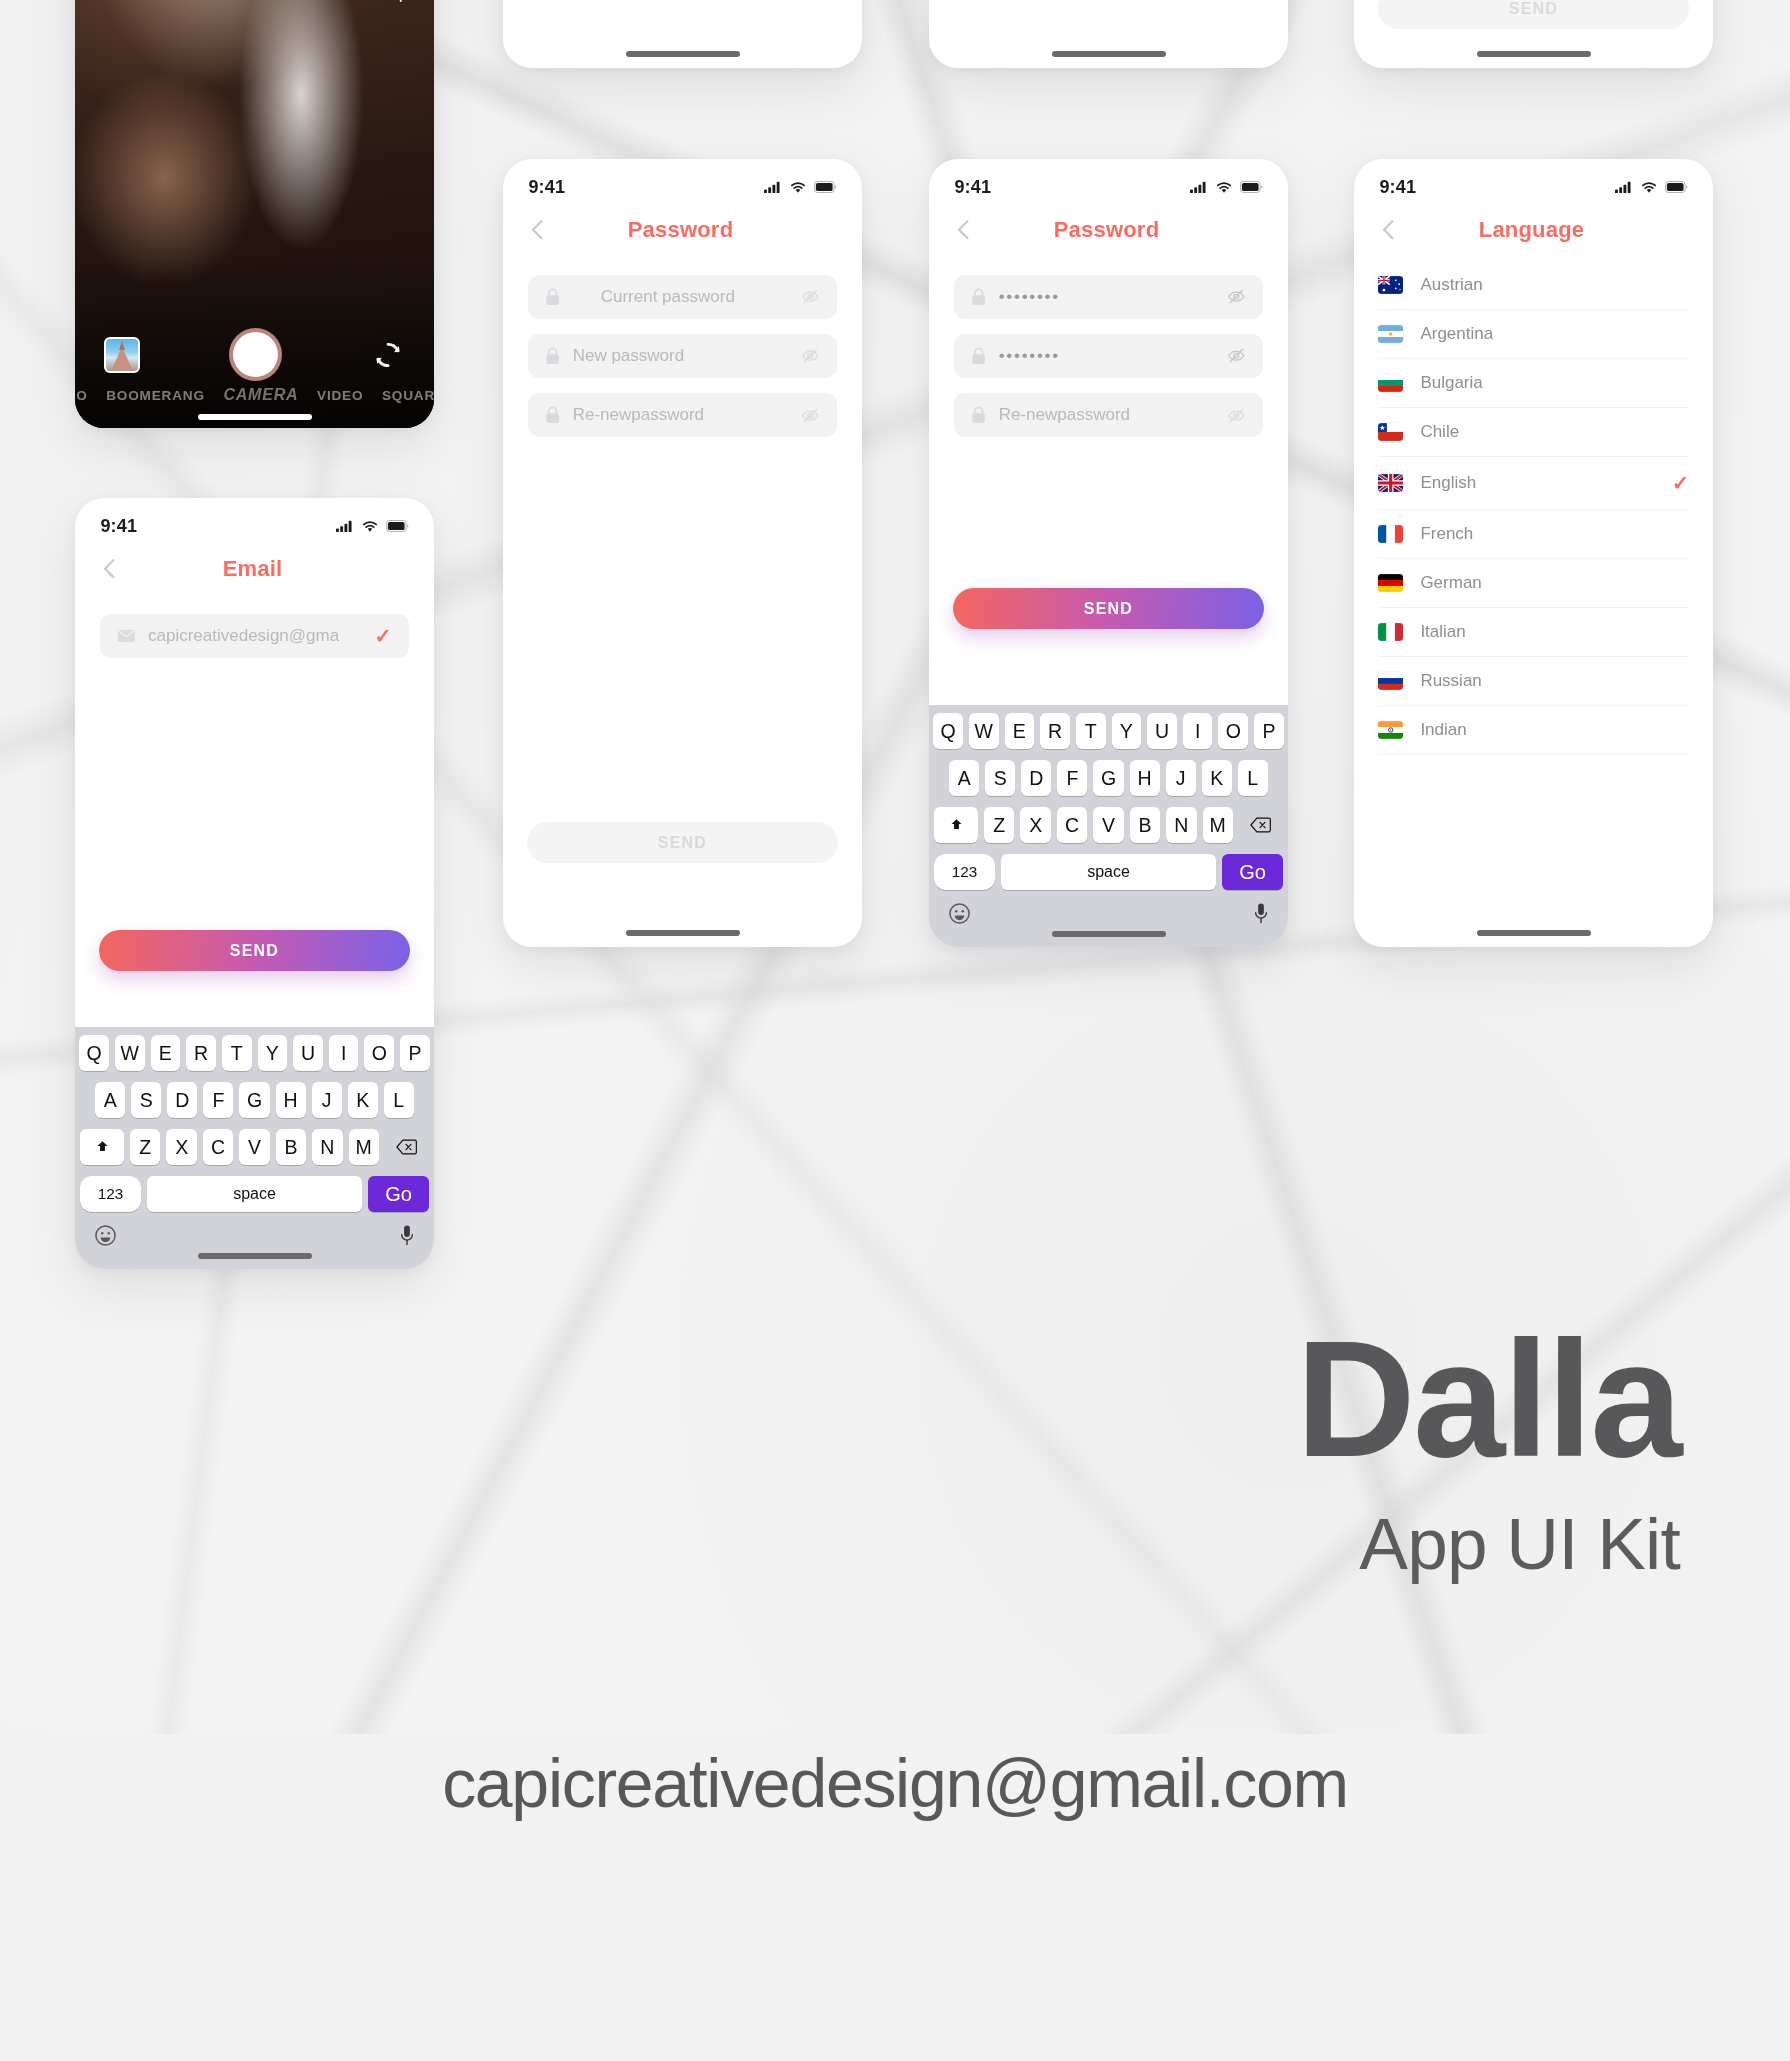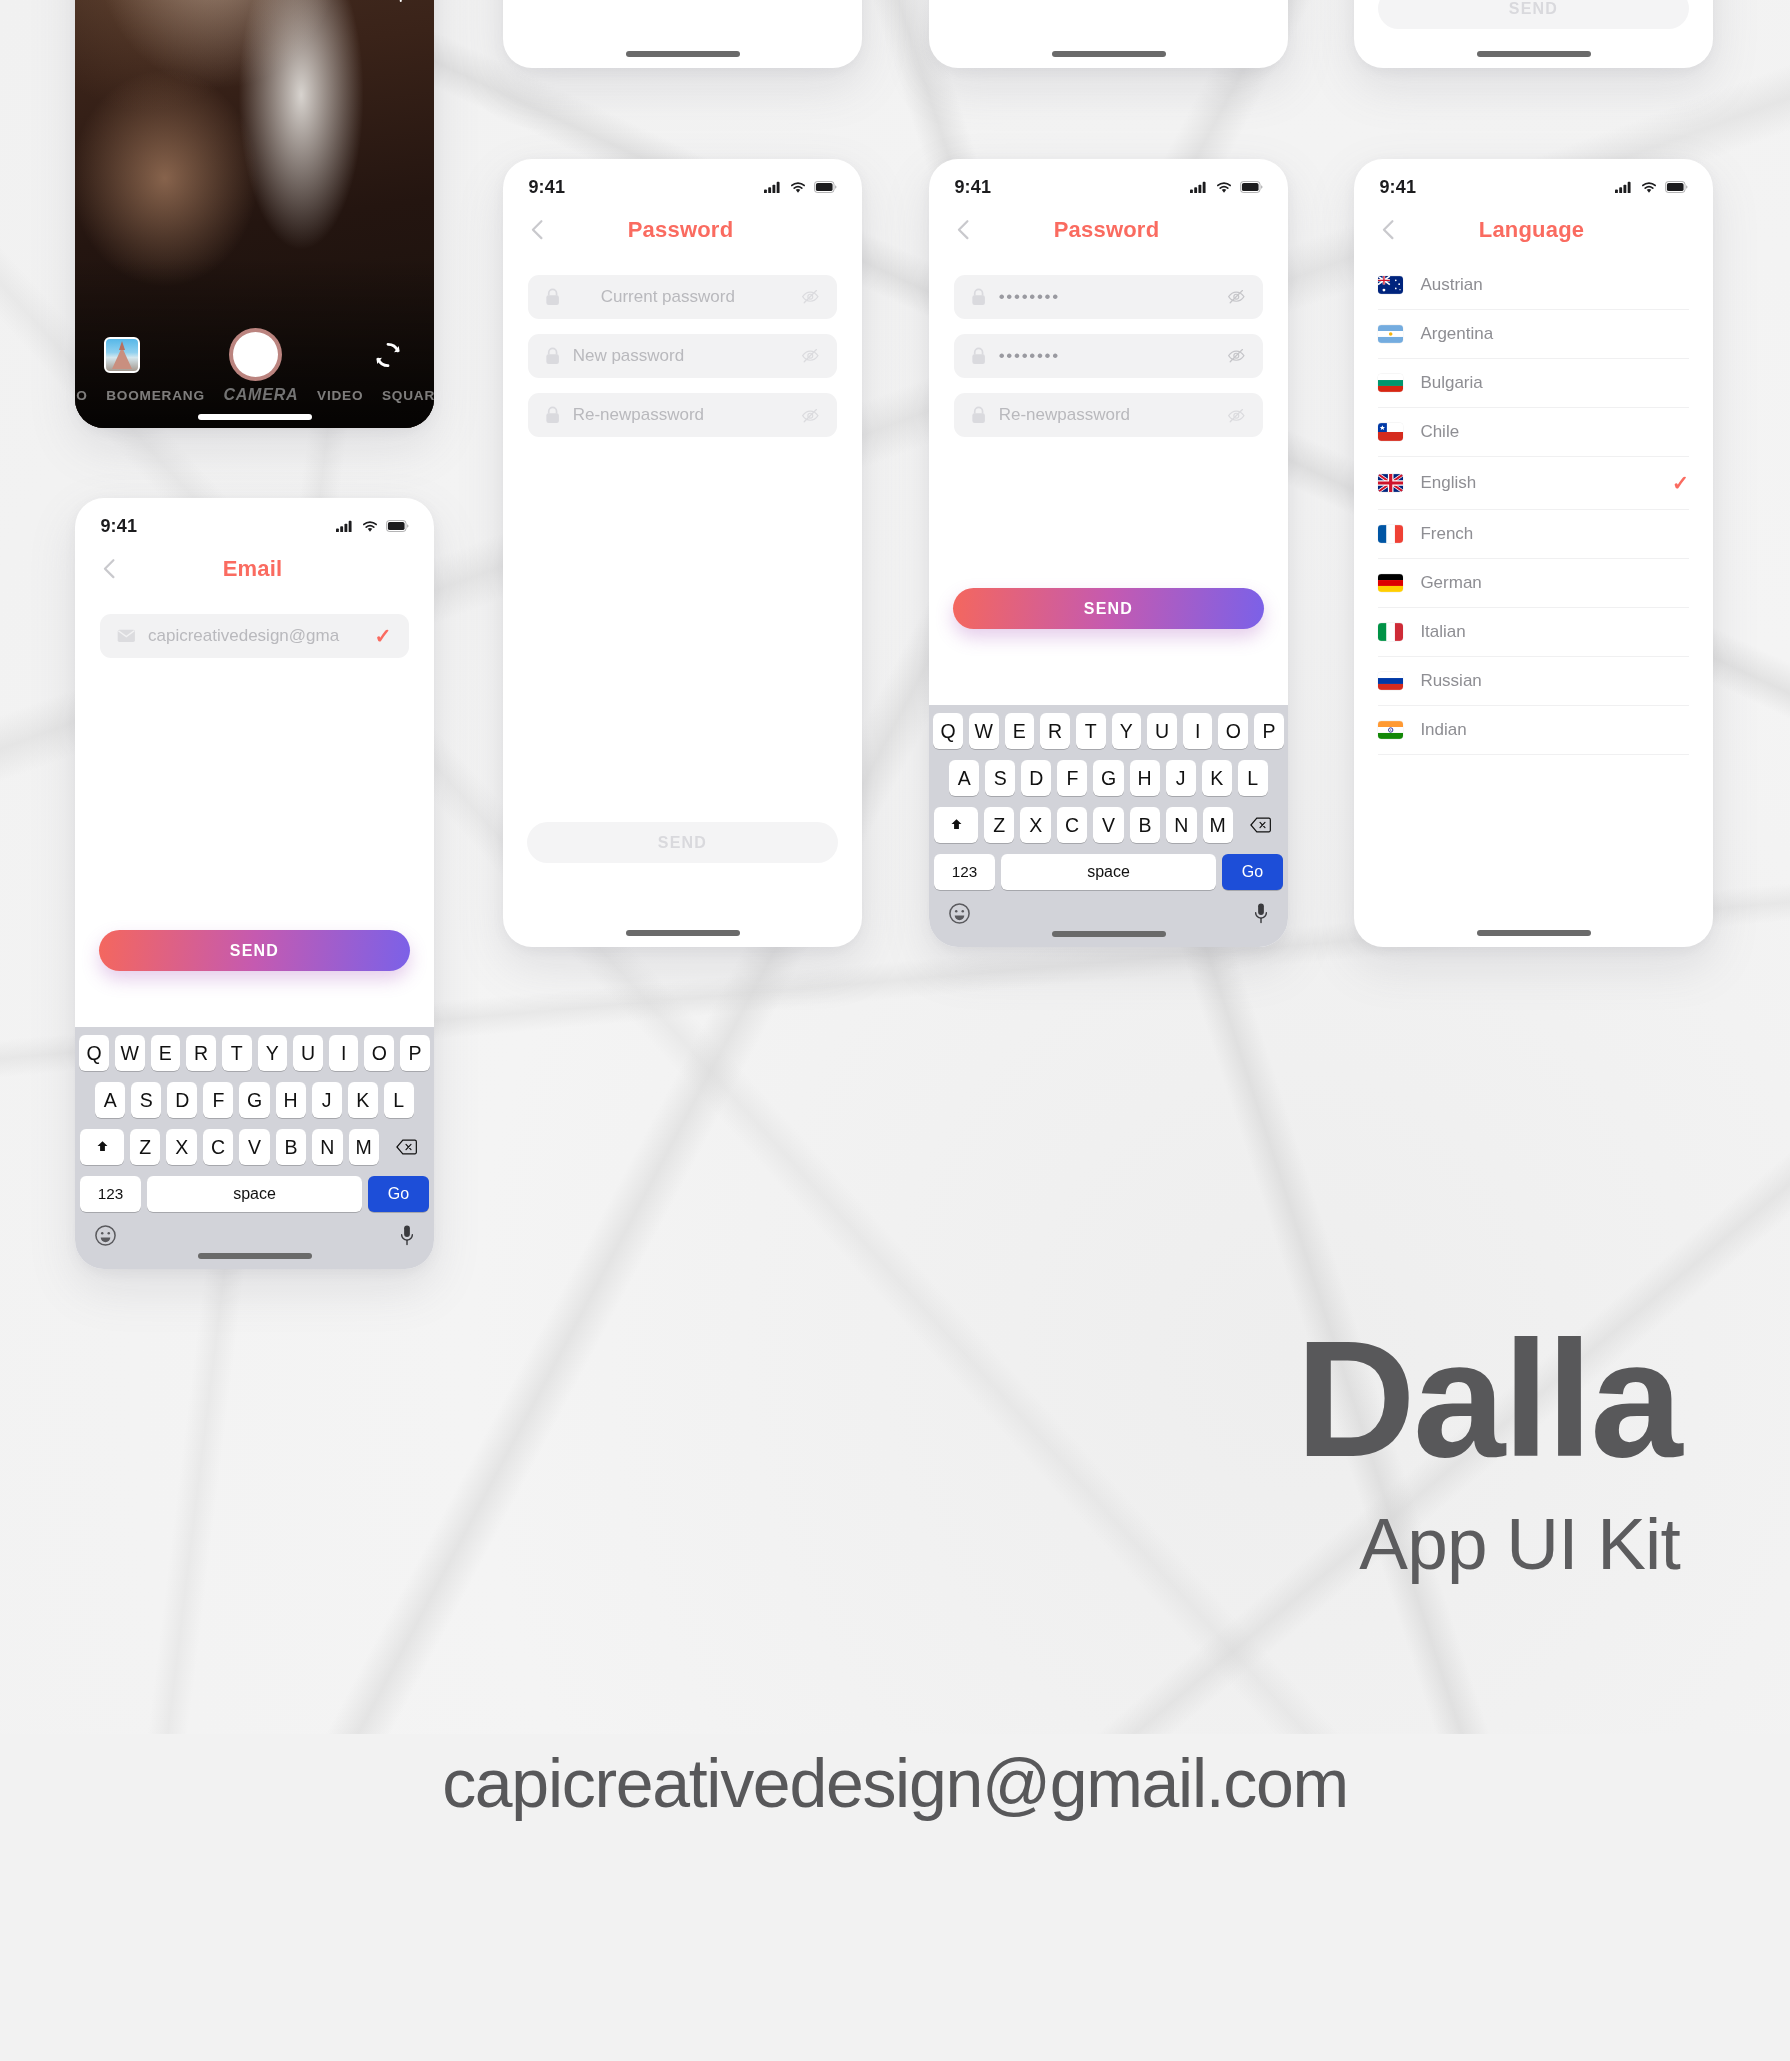--- a/index.html
+++ b/index.html
@@ -80,23 +80,23 @@
   .key {
     background: #fff; border-radius: 6px; height: 36px; flex: 1;
     display: flex; align-items: center; justify-content: center;
     font-size: 19.5px; color: #111; box-shadow: 0 0.8px 0 rgba(0,0,0,.28);
     cursor: pointer;
   }
   .kb-row.r2 { padding: 0 16px; }
   .kb-row.r3 { padding: 0 0.8px; }
   .key.func { flex: 1.45; background: #fff; }
   .kb-bottom { display: flex; gap: 6px; margin-bottom: 9.3px; padding: 0 0.8px; }
-  .key.num { flex: 1.45; font-size: 15.3px; }
+  .key.num { flex: 1.45; font-size: 15.3px; border-radius: 12px; }
   .key.space { flex: 5.1; font-size: 16px; }
-  .key.go { flex: 1.45; background: #1d4ed8; color: #fff; font-size: 16px; }
+  .key.go { flex: 1.45; background: #6d28d9; color: #fff; font-size: 20px; }
   .kb-tray { display: flex; align-items: center; justify-content: space-between;
              padding: 2.5px 15.3px 22px 15.3px; }
 
   
   .camera-body { position: absolute; inset: 0; }
   .cam-photo {
     position: absolute; inset: 0;
     background:
       radial-gradient(ellipse 55% 40% at 40% 14%, rgba(230,206,186,.55) 0%, rgba(60,40,30,0) 62%),
       radial-gradient(ellipse 30% 48% at 63% 40%, rgba(238,236,232,.88) 0%, rgba(238,236,232,0) 58%),

